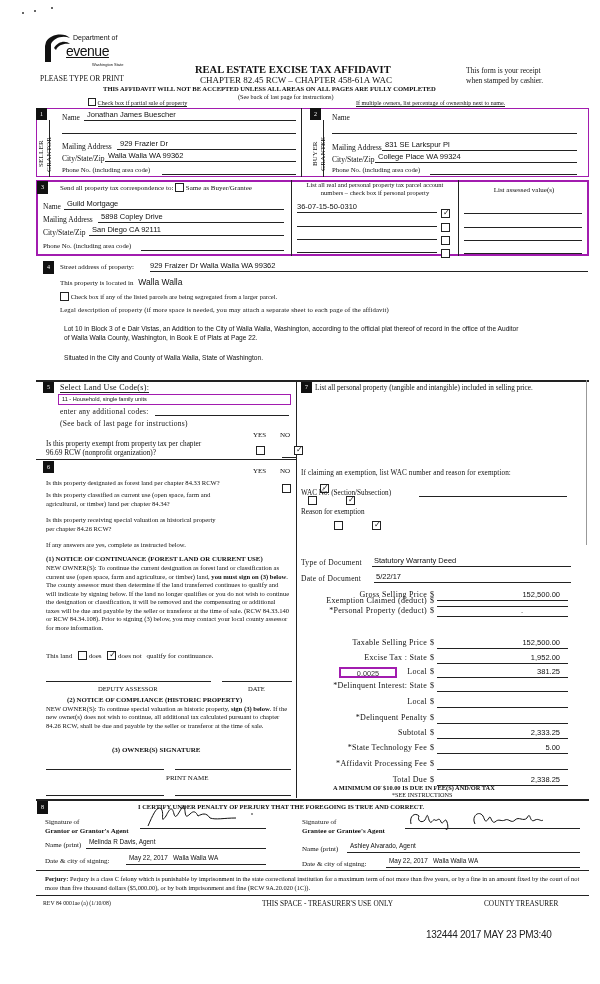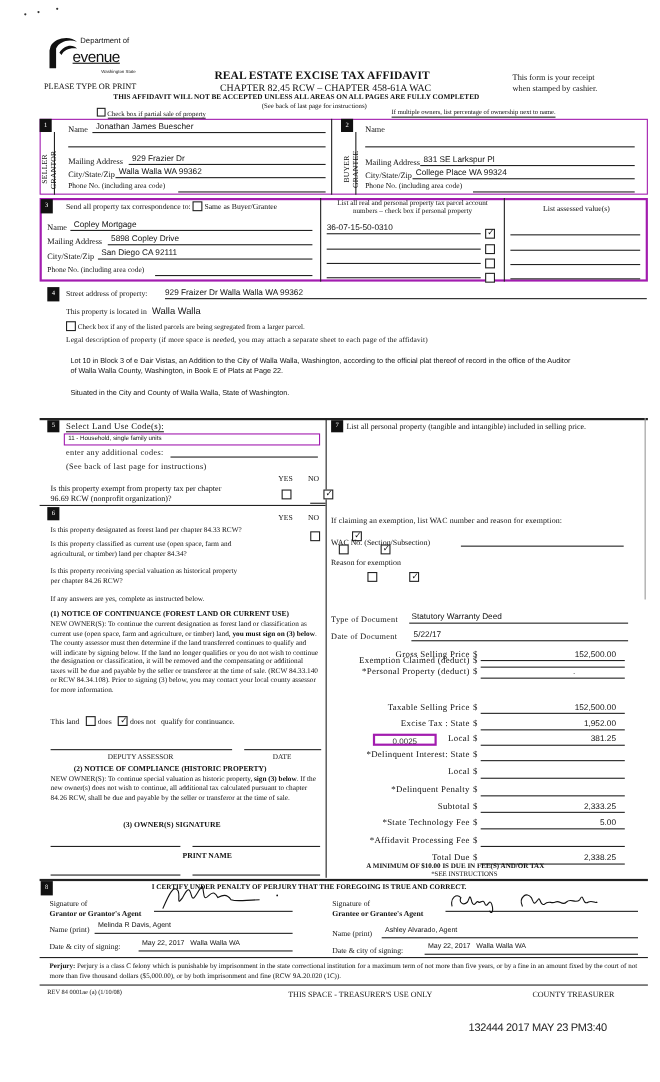--- a/index.html
+++ b/index.html
@@ -96,21 +96,21 @@
 <div class="abs" style="left:291px;top:180px;width:1px;height:76px;background:#222;"></div>
 <div class="abs" style="left:458px;top:180px;width:1px;height:76px;background:#222;"></div>
 
 <div class="abs secnum" style="left:37px;top:181px;height:13px;">3</div>
 <div class="abs lbl" style="left:60px;top:183px;font-size:7px;">
   <span>Send all property tax correspondence to:</span>
   <span class="cb" style="vertical-align:-2px;"></span>
   <span>Same as Buyer/Grantee</span>
 </div>
 <div class="abs lbl" style="left:43px;top:202px;">Name</div>
-<div class="abs uline fill" style="left:64px;top:199px;width:220px;height:11px;padding-left:3px;">Copley Mortgage</div>
+<div class="abs uline fill" style="left:64px;top:199px;width:220px;height:11px;padding-left:3px;">Guild Mortgage</div>
 <div class="abs lbl" style="left:43px;top:215px;">Mailing Address</div>
 <div class="abs uline fill" style="left:98px;top:212px;width:186px;height:11px;padding-left:3px;">5898 Copley Drive</div>
 <div class="abs lbl" style="left:43px;top:228px;">City/State/Zip</div>
 <div class="abs uline fill" style="left:89px;top:225px;width:195px;height:11px;padding-left:3px;">San Diego CA 92111</div>
 <div class="abs lbl" style="left:43px;top:242px;font-size:6.8px;">Phone No. (including area code)</div>
 <div class="abs uline fill" style="left:141px;top:240px;width:143px;height:11px;"></div>
 
 <div class="abs" style="left:292px;top:181px;width:166px;text-align:center;font-size:6.5px;line-height:8px;">
   <div>List all real and personal property tax parcel account</div>
   <div>numbers – check box if personal property</div>
@@ -217,21 +217,21 @@
 <div class="abs" style="left:222px;top:681px;width:70px;height:1px;background:#222;"></div>
 <div class="abs" style="left:98px;top:685px;font-size:6.6px;">DEPUTY ASSESSOR</div>
 <div class="abs" style="left:248px;top:685px;font-size:6.6px;">DATE</div>
 <div class="abs" style="left:67px;top:696px;font-size:6.8px;font-weight:bold;white-space:nowrap;">(2) NOTICE OF COMPLIANCE (HISTORIC PROPERTY)</div>
 <div class="abs para" style="left:46px;top:705px;width:246px;font-size:6.6px;line-height:8.3px;">
   <span>NEW OWNER(S): To continue special valuation as historic property, </span><b>sign (3) below</b><span>. If the new owner(s) does not wish to continue, all additional tax calculated pursuant to chapter 84.26 RCW, shall be due and payable by the seller or transferor at the time of sale.</span>
 </div>
 <div class="abs" style="left:112px;top:746px;font-size:7px;font-weight:bold;white-space:nowrap;">(3) OWNER(S) SIGNATURE</div>
 <div class="abs" style="left:46px;top:769px;width:118px;height:1px;background:#222;"></div>
 <div class="abs" style="left:175px;top:769px;width:116px;height:1px;background:#222;"></div>
-<div class="abs" style="left:140px;top:774px;font-size:7px;font-weight:bold;padding-left:26px;">PRINT NAME</div>
+<div class="abs" style="left:140px;top:774px;font-size:7px;font-weight:normal;padding-left:26px;">PRINT NAME</div>
 <div class="abs" style="left:46px;top:795px;width:118px;height:1px;background:#222;"></div>
 <div class="abs" style="left:175px;top:795px;width:116px;height:1px;background:#222;"></div>
 
 
 <div class="abs secnum" style="left:301px;top:382px;height:11px;line-height:11px;">7</div>
 <div class="abs" style="left:315px;top:382px;width:265px;font-size:7.2px;line-height:12px;">List all  personal property (tangible and intangible) included in selling price.</div>
 <div class="abs" style="left:315px;top:410px;width:265px;height:42px;"></div>
 <div class="abs" style="left:301px;top:469px;font-size:7.2px;white-space:nowrap;letter-spacing:0.1px;">If claiming an exemption, list WAC number and reason for exemption:</div>
 <div class="abs" style="left:301px;top:489px;font-size:7.2px;white-space:nowrap;">WAC No. (Section/Subsection)</div>
 <div class="abs uline fill" style="left:419px;top:488px;width:148px;height:9px;"></div>

